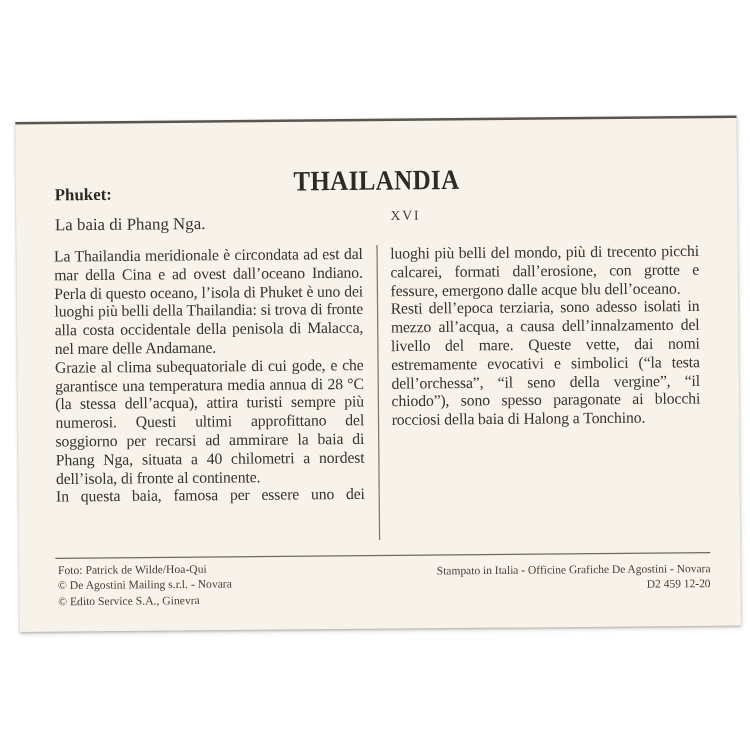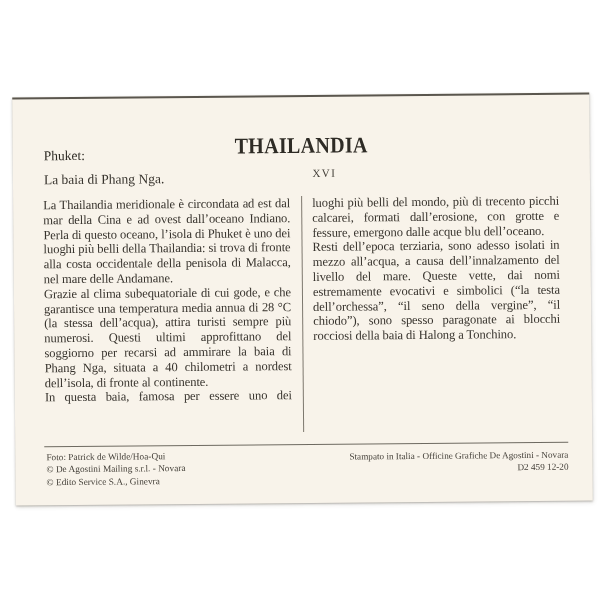--- a/index.html
+++ b/index.html
@@ -40,21 +40,21 @@
   }
   .card-numeral {
     position: absolute; top: 70px; left: 0;
     width: 100%; text-align: center;
     padding-left: 46px;
     font-size: 11px; letter-spacing: 1.5px;
     color: #45413a;
   }
   .location-heading {
     position: absolute; left: 31px; top: 49px;
-    font-weight: normal; font-size: 13.5px;
+    font-weight: bold; font-size: 13.5px;
     color: #2e2b25;
   }
   .location-subtitle {
     position: absolute; left: 31px; top: 73px;
     font-size: 13.5px;
   }
 
   .columns {
     position: absolute; top: 99px; left: 30px; right: 31px;
     display: flex; justify-content: space-between;

